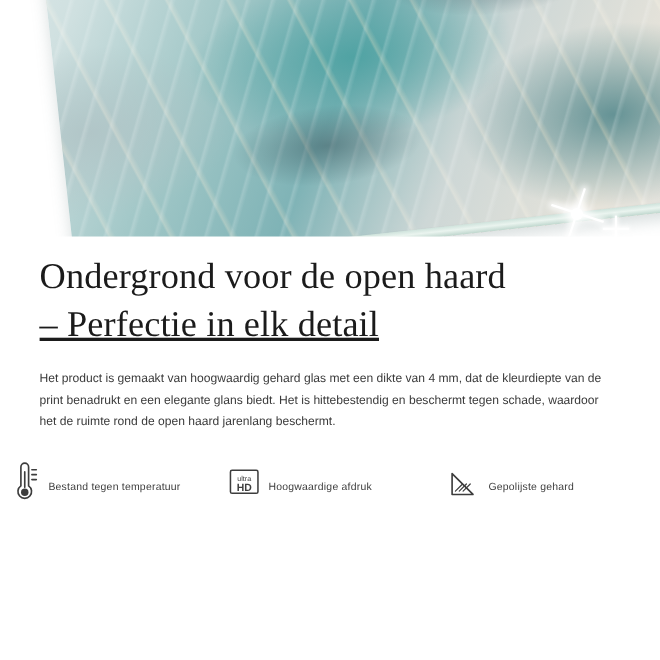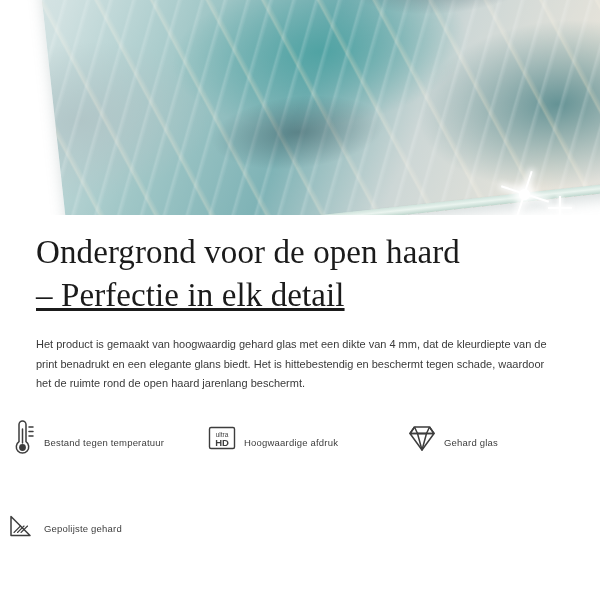--- a/index.html
+++ b/index.html
@@ -261,34 +261,20 @@
         <svg width="44" height="44" viewBox="0 0 44 44">
           <rect x="9.5" y="11.5" width="25" height="21" rx="1.5" fill="none" stroke="#3d3d3d" stroke-width="1.4"></rect>
           <text x="22" y="21" text-anchor="middle" font-family="Liberation Sans, sans-serif" font-size="6.5" fill="#3d3d3d">ultra</text>
           <text x="22" y="30" text-anchor="middle" font-family="Liberation Sans, sans-serif" font-size="9.5" font-weight="bold" fill="#3d3d3d">HD</text>
         </svg>
       </div>
       <div class="feature-label">Hoogwaardige afdruk</div>
     </div>
 
 
-    <div class="feature">
-      <div class="feature-icon">
-        <svg width="44" height="44" viewBox="0 0 44 44">
-          <g fill="none" stroke="#3d3d3d" stroke-width="1.5" stroke-linejoin="round">
-            <path d="M10 17.5h24L22 34z"></path>
-            <path d="M14.5 11h15l4.5 6.5h-24z"></path>
-            <path d="M14.5 11l-4.5 6.5M29.5 11l4.5 6.5"></path>
-            <path d="M14.5 11l3 6.5L22 34l4.5-16.5L29.5 11"></path>
-            <path d="M17.5 17.5h9"></path>
-          </g>
-        </svg>
-      </div>
-      <div class="feature-label">Gehard glas</div>
-    </div>
 
     <div class="feature">
       <div class="feature-icon">
         <svg width="44" height="44" viewBox="0 0 44 44">
           <path d="M11 33.5V14.5L30 33.5z" fill="none" stroke="#3d3d3d" stroke-width="1.5" stroke-linejoin="round"></path>
           <g stroke="#3d3d3d" stroke-width="1.1" stroke-linecap="round">
             <line x1="14" y1="30.5" x2="20.5" y2="24"></line>
             <line x1="17.5" y1="30.5" x2="24" y2="24"></line>
             <line x1="21" y1="30.5" x2="27.5" y2="24"></line>
           </g>

